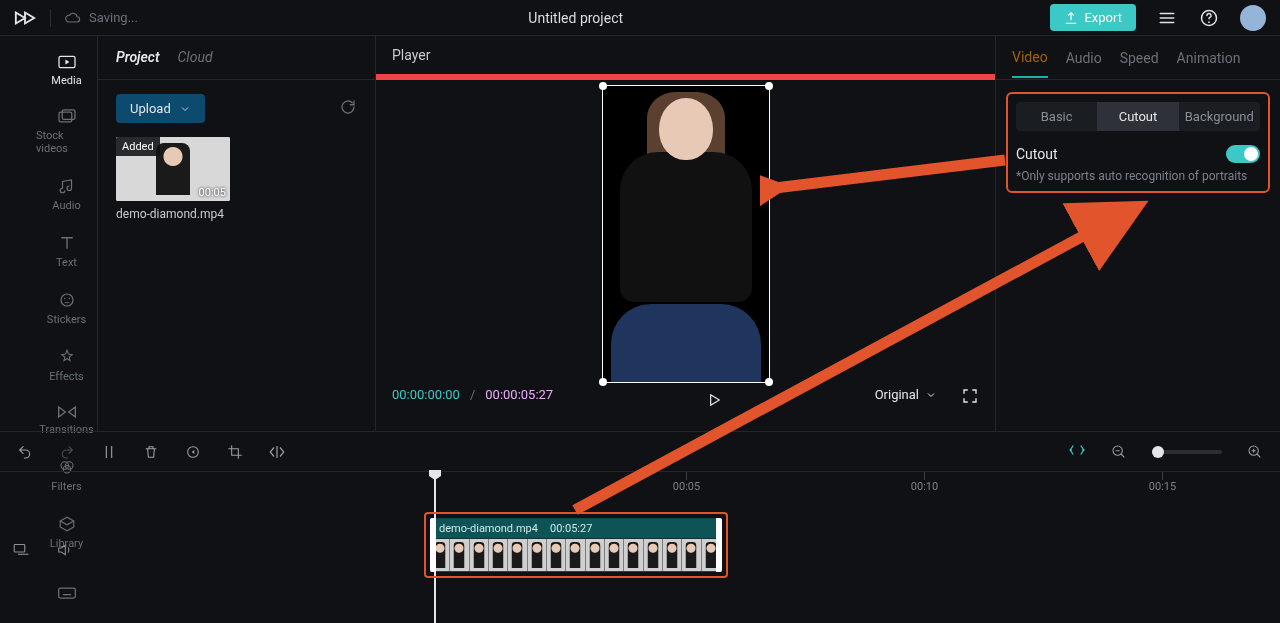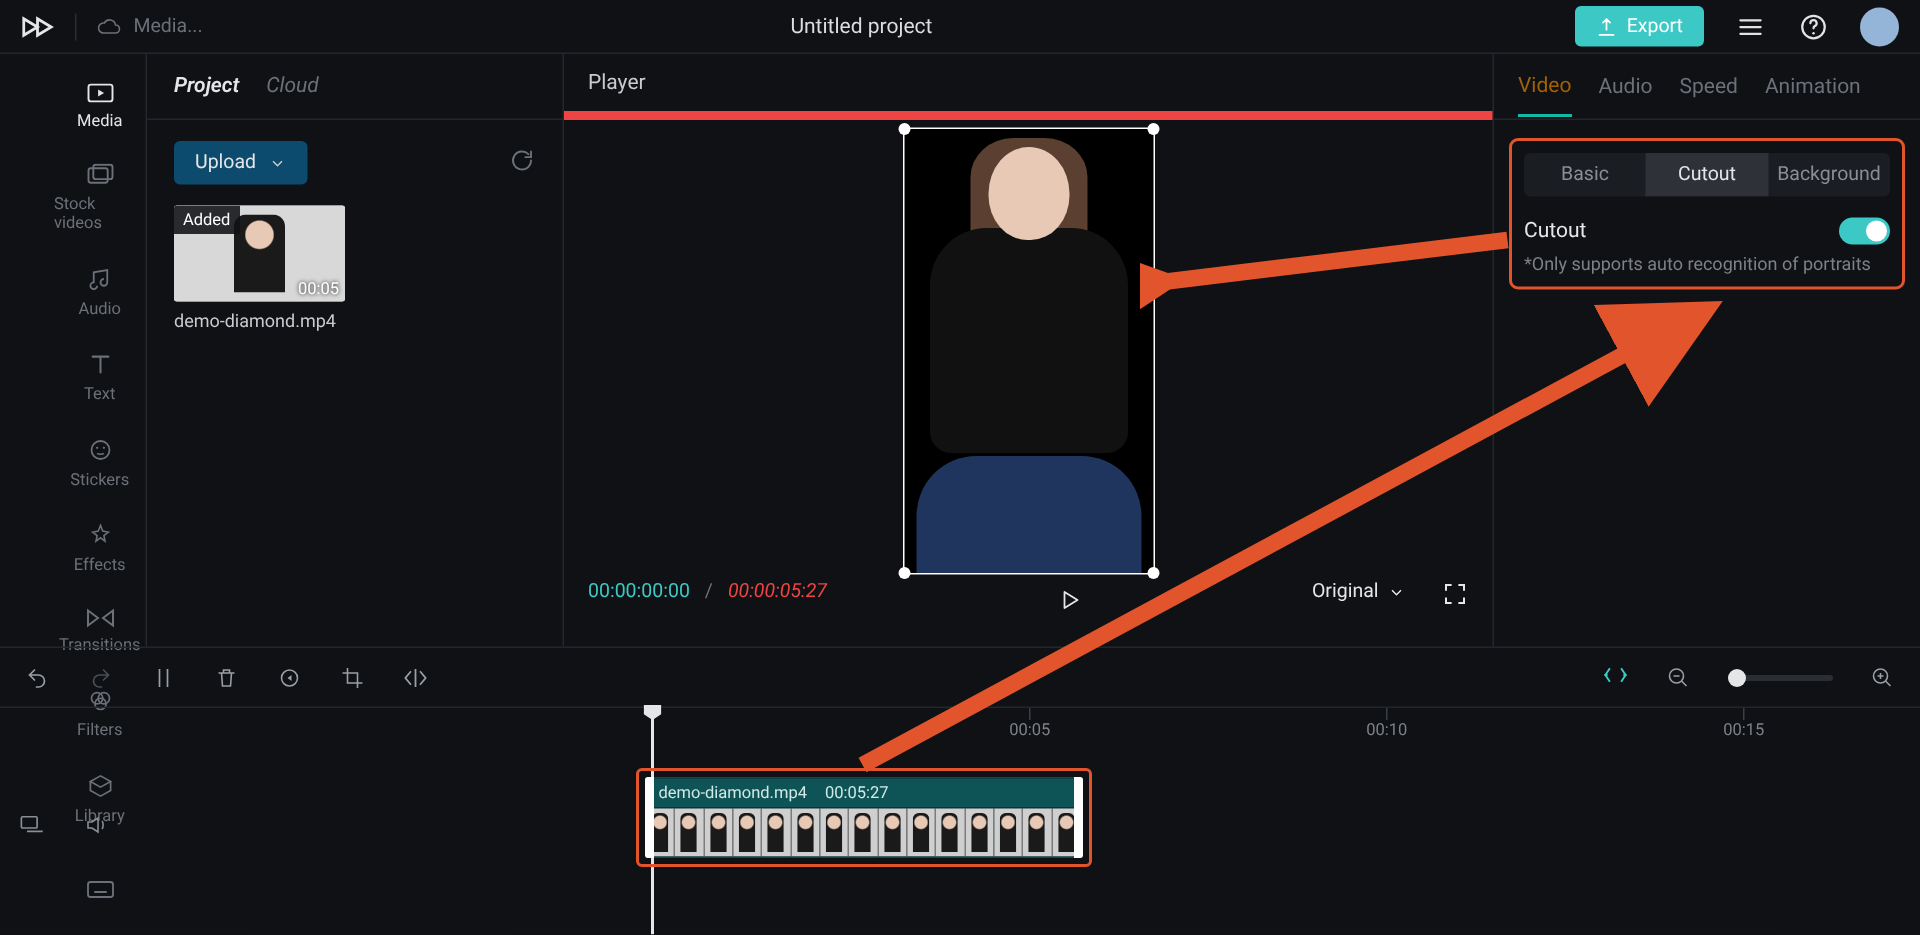--- a/index.html
+++ b/index.html
@@ -53,21 +53,21 @@
   .h-bl { bottom: -4px; left: -4px; } .h-br { bottom: -4px; right: -4px; }
   .person { position:absolute; inset:6px 10px 0 10px; }
   .person .head { position:absolute; top:6px; left:50%; transform:translateX(-50%); width:54px; height:62px; background:#e8c9b5; border-radius:50% 50% 48% 48%; }
   .person .hair { position:absolute; top:0; left:50%; transform:translateX(-50%); width:78px; height:160px; background:#5b4031; border-radius:44px 44px 60px 60px / 40px 40px 120px 120px; }
   .person .torso { position:absolute; top:60px; left:50%; transform:translateX(-50%); width:132px; height:150px; background:#111; border-radius:38px 38px 14px 14px; }
   .person .lap { position:absolute; bottom:0; left:50%; transform:translateX(-50%); width:150px; height:78px; background:#20355e; border-radius:40px 40px 0 0; }
 
   .player-controls { height: 44px; display: flex; align-items: flex-start; padding: 0 16px; gap: 10px; font-size: 13px; }
   .time-curr { color: #3cc9c6; }
   .time-sep { color: #6b7079; }
-  .time-total { color: #ef4444; font-style: italic; }
+  .time-total { color: #f0abfc; }
   .pc-spacer { flex: 1; }
   .play-btn { width: 26px; height: 26px; display:flex; align-items:center; justify-content:center; cursor:pointer; color:#e5e6e8; }
   .orig-btn { display:flex; align-items:center; gap:6px; cursor:pointer; color:#e5e6e8; font-size:13px; }
   .fs-btn { cursor:pointer; color:#e5e6e8; }
 
   
   .inspector { width: 284px; display: flex; flex-direction: column; }
   .insp-tabs { height: 44px; display: flex; align-items: center; gap: 18px; padding: 0 16px; border-bottom: 1px solid #23272c; }
   .insp-tab { font-size: 14px; color: #6b7079; cursor: pointer; padding: 11px 0; }
   .insp-tab.active { color: #a16207; border-bottom: 2px solid #14b8a6; }
@@ -124,21 +124,21 @@
   <div class="logo">
     <svg viewBox="0 0 24 16" width="22" height="16">
         <path d="M2 2 L12 8 L2 14 Z M12 2 L22 8 L12 14 Z" fill="none" stroke="#e5e6e8" stroke-width="2"></path>
       </svg>
   </div>
   <div class="vbar"></div>
   <div class="saving">
     <svg width="16" height="16" viewBox="0 0 24 24">
         <path d="M6 18a5 5 0 1 1 .8-9.94A6 6 0 0 1 18 10a4 4 0 0 1 0 8H6z" fill="none" stroke="#6b7079" stroke-width="1.6"></path>
       </svg>
-    <span>Media...</span>
+    <span>Saving...</span>
   </div>
   <div class="title">Untitled project</div>
   <div class="top-right">
     <div class="btn-export">
       <svg width="14" height="14" viewBox="0 0 24 24">
           <path d="M12 3v12m0-12l-4 4m4-4l4 4M4 21h16" stroke="#fff" stroke-width="2" fill="none" stroke-linecap="round"></path>
         </svg>
       <span>Export</span>
     </div>
     <div class="icon-btn">

